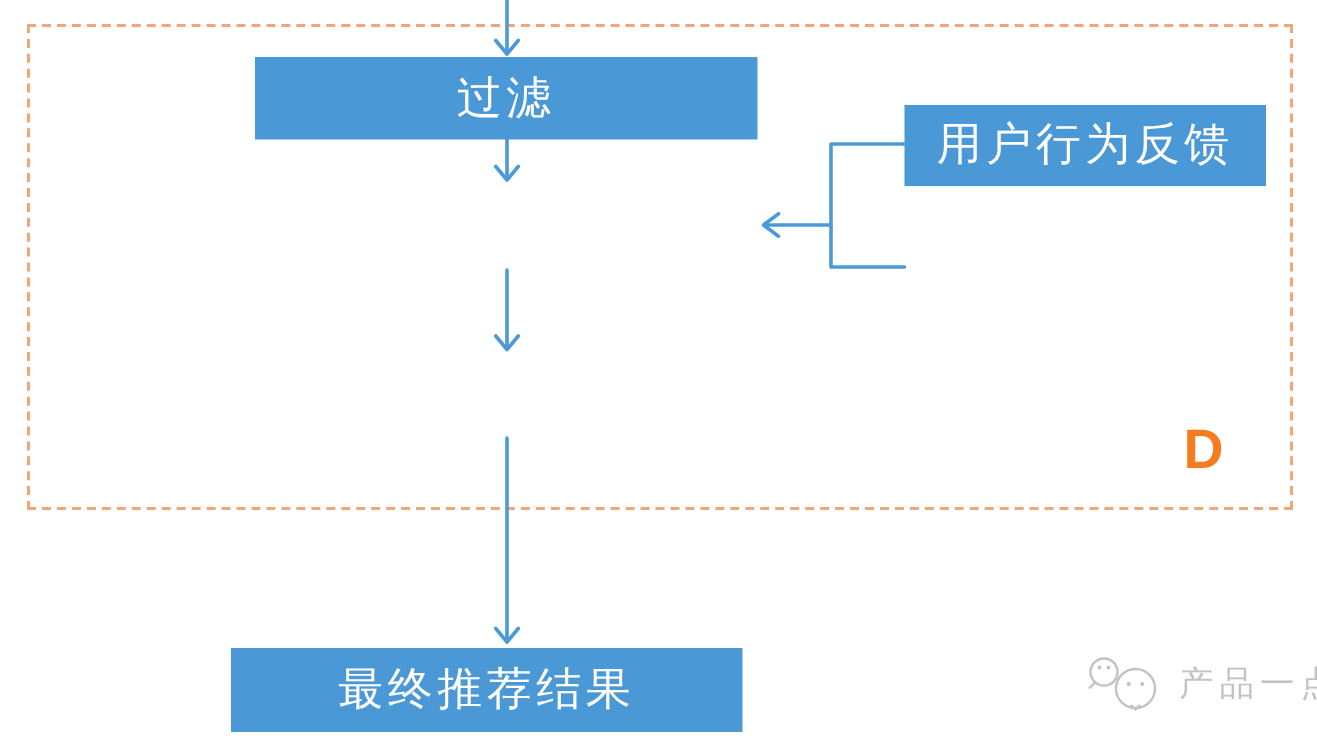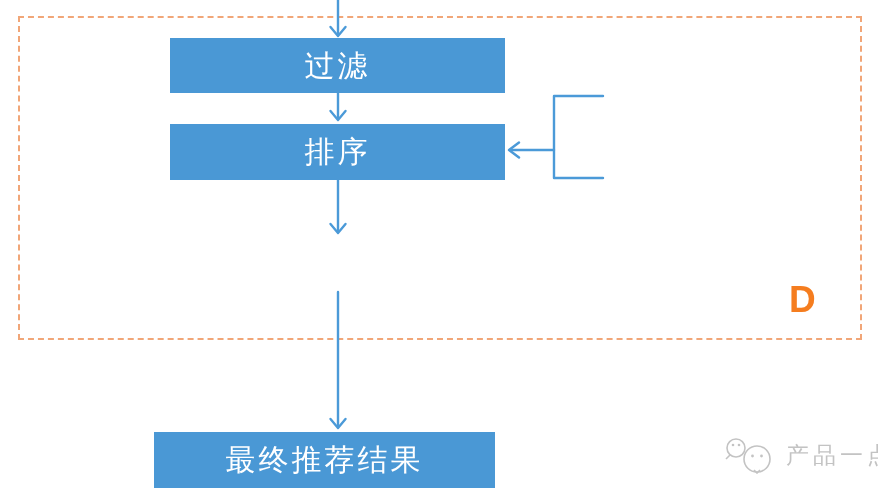--- a/index.html
+++ b/index.html
@@ -117,22 +117,22 @@
     <path d="M338,292 L338,425"></path>
     <path d="M330.5,419 L338,428 L345.5,419"></path>
 
     <path d="M603,96 L554,96 L554,178 L603,178"></path>
 
     <path d="M554,150 L512,150"></path>
     <path d="M519,142.5 L509,150 L519,157.5"></path>
   </svg>
 
   <div class="node node-filter">过滤</div>
-  <div class="node node-rank">排序</div>
   <div class="node node-final">最终推荐结果</div>
+  <div class="node node-feedback">用户行为反馈</div>
 
   <div class="group-label">D</div>
 
   <div class="watermark">
     <span>
       <svg width="58" height="38" viewBox="0 0 58 38">
         <circle cx="15" cy="12" r="9"></circle>
         <circle class="dot" cx="12" cy="9" r="1.3"></circle>
         <circle class="dot" cx="18" cy="9" r="1.3"></circle>
         <path d="M9,19 L5,23"></path>

